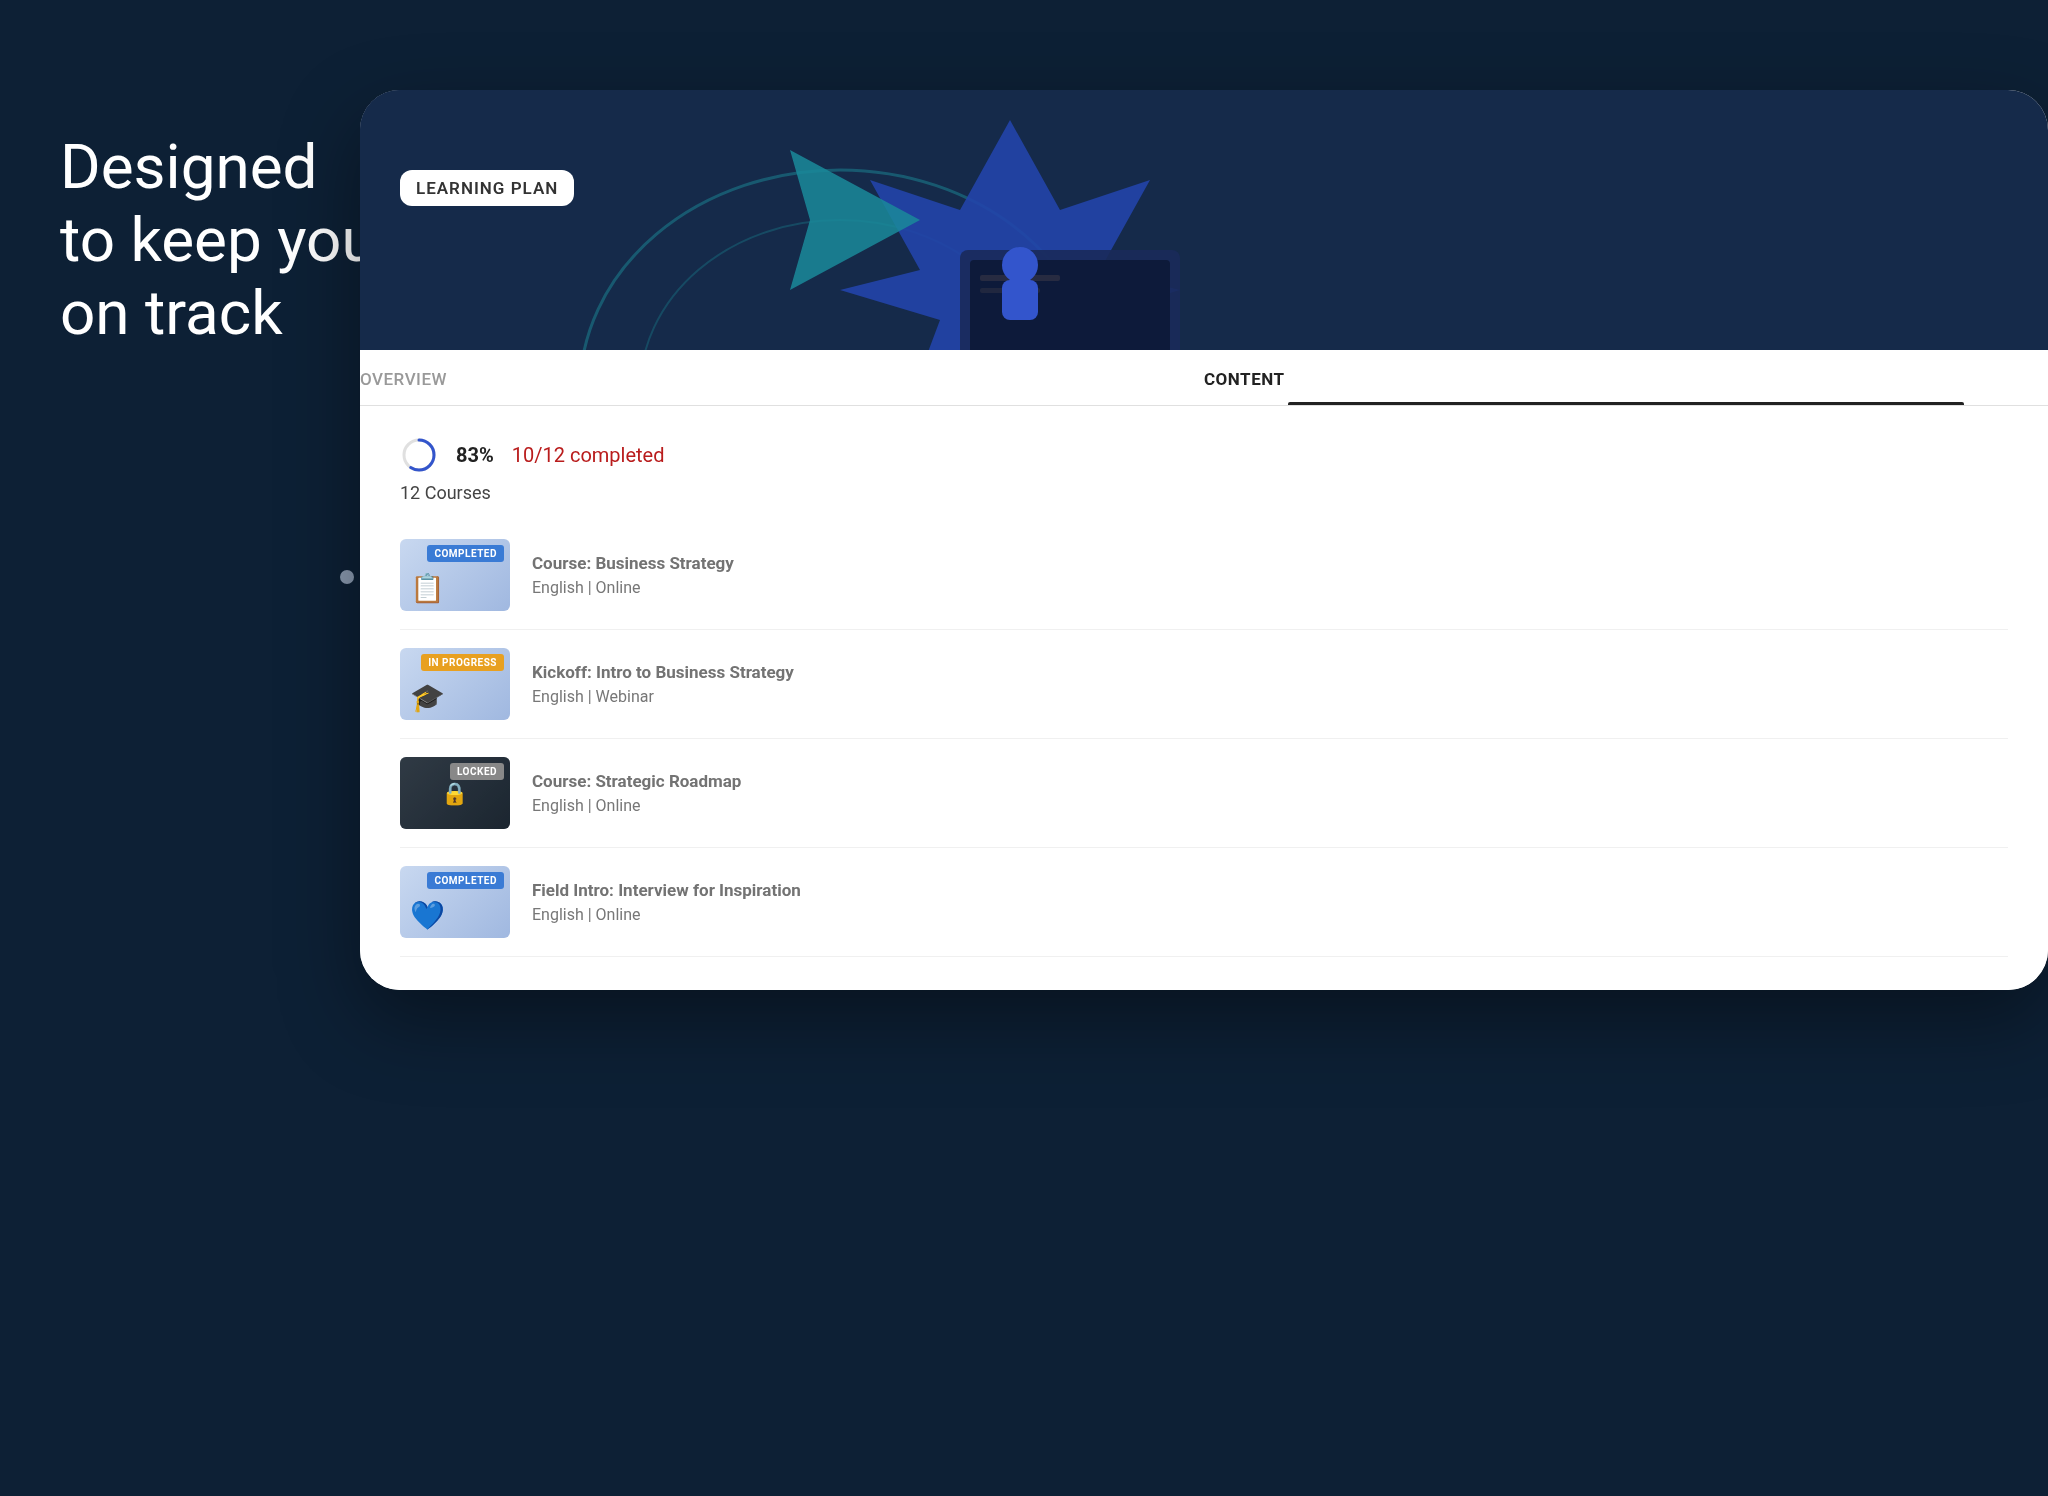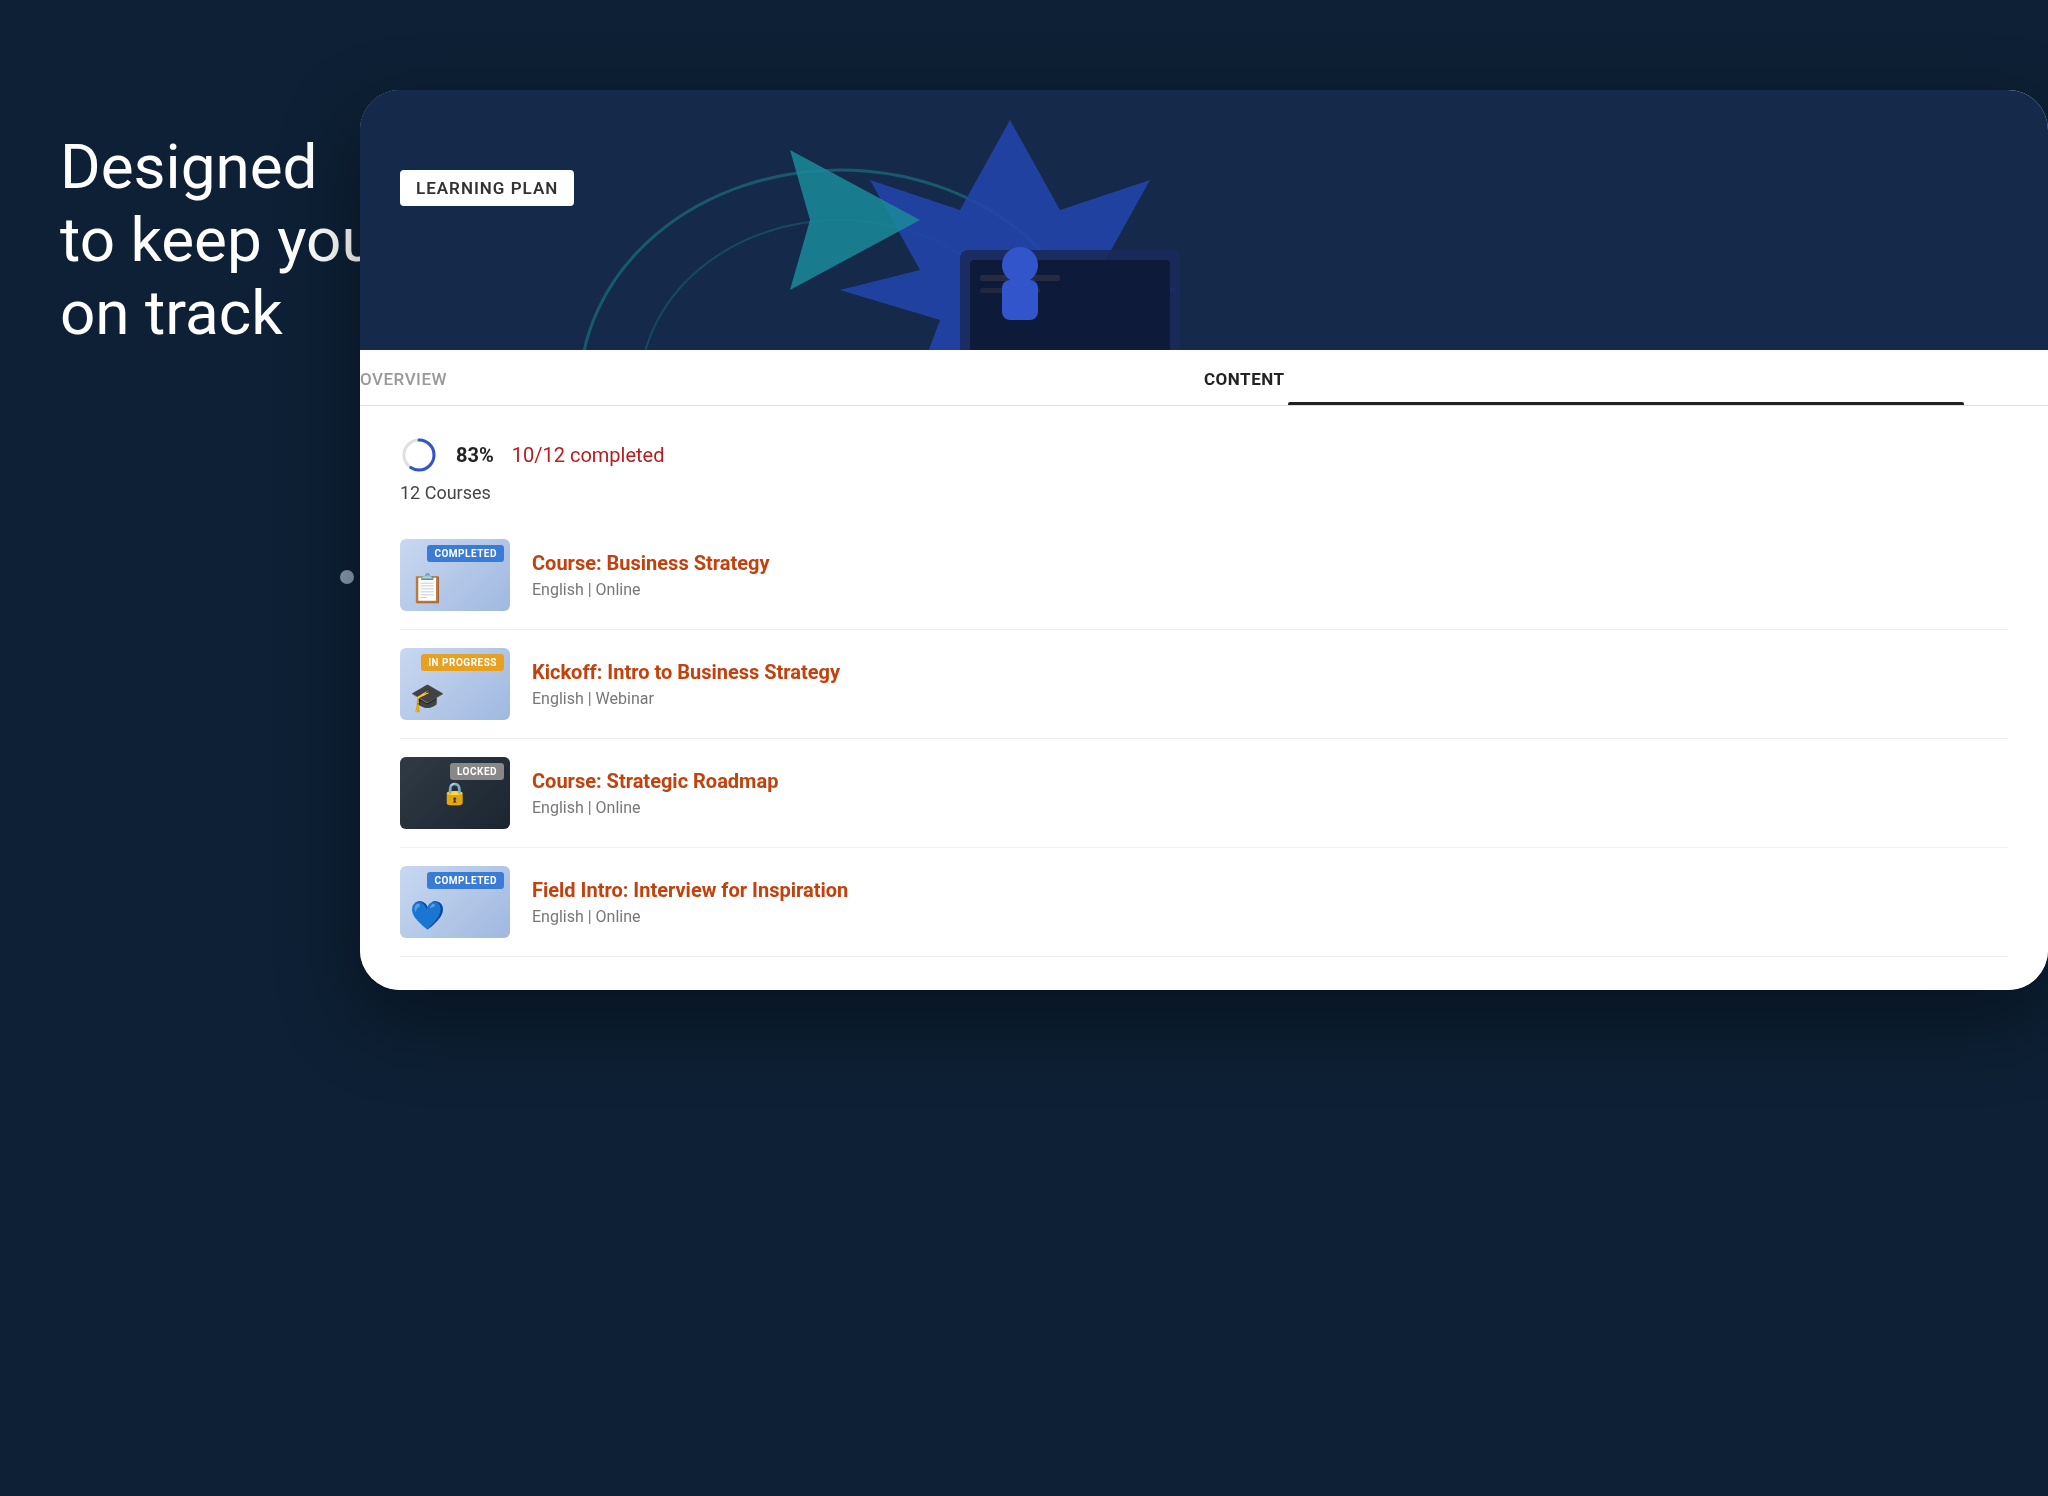--- a/index.html
+++ b/index.html
@@ -52,21 +52,21 @@
     .hero-badge {
       position: absolute;
       left: 40px;
       top: 80px;
       background: white;
       color: #333;
       font-size: 17px;
       font-weight: 600;
       letter-spacing: 1px;
       padding: 8px 16px;
-      border-radius: 4px;
+      border-radius: 12px;
     }
 
     .hero-title {
       position: absolute;
       left: 40px;
       bottom: 36px;
       color: white;
       font-size: 36px;
       font-weight: 700;
     }
@@ -211,23 +211,23 @@
     .lock-overlay {
       position: absolute;
       inset: 0;
       background: rgba(0,0,0,0.35);
       display: flex;
       align-items: center;
       justify-content: center;
     }
 
     .course-info h3 {
-      font-size: 20px;
-      font-weight: 700;
-      color: #c2410c;
+      font-size: 17px;
+      font-weight: 700;
+      color: #737373;
       margin-bottom: 5px;
     }
 
     .course-meta {
       font-size: 16px;
       color: #777;
     }
 
     
     .scroll-dot {

